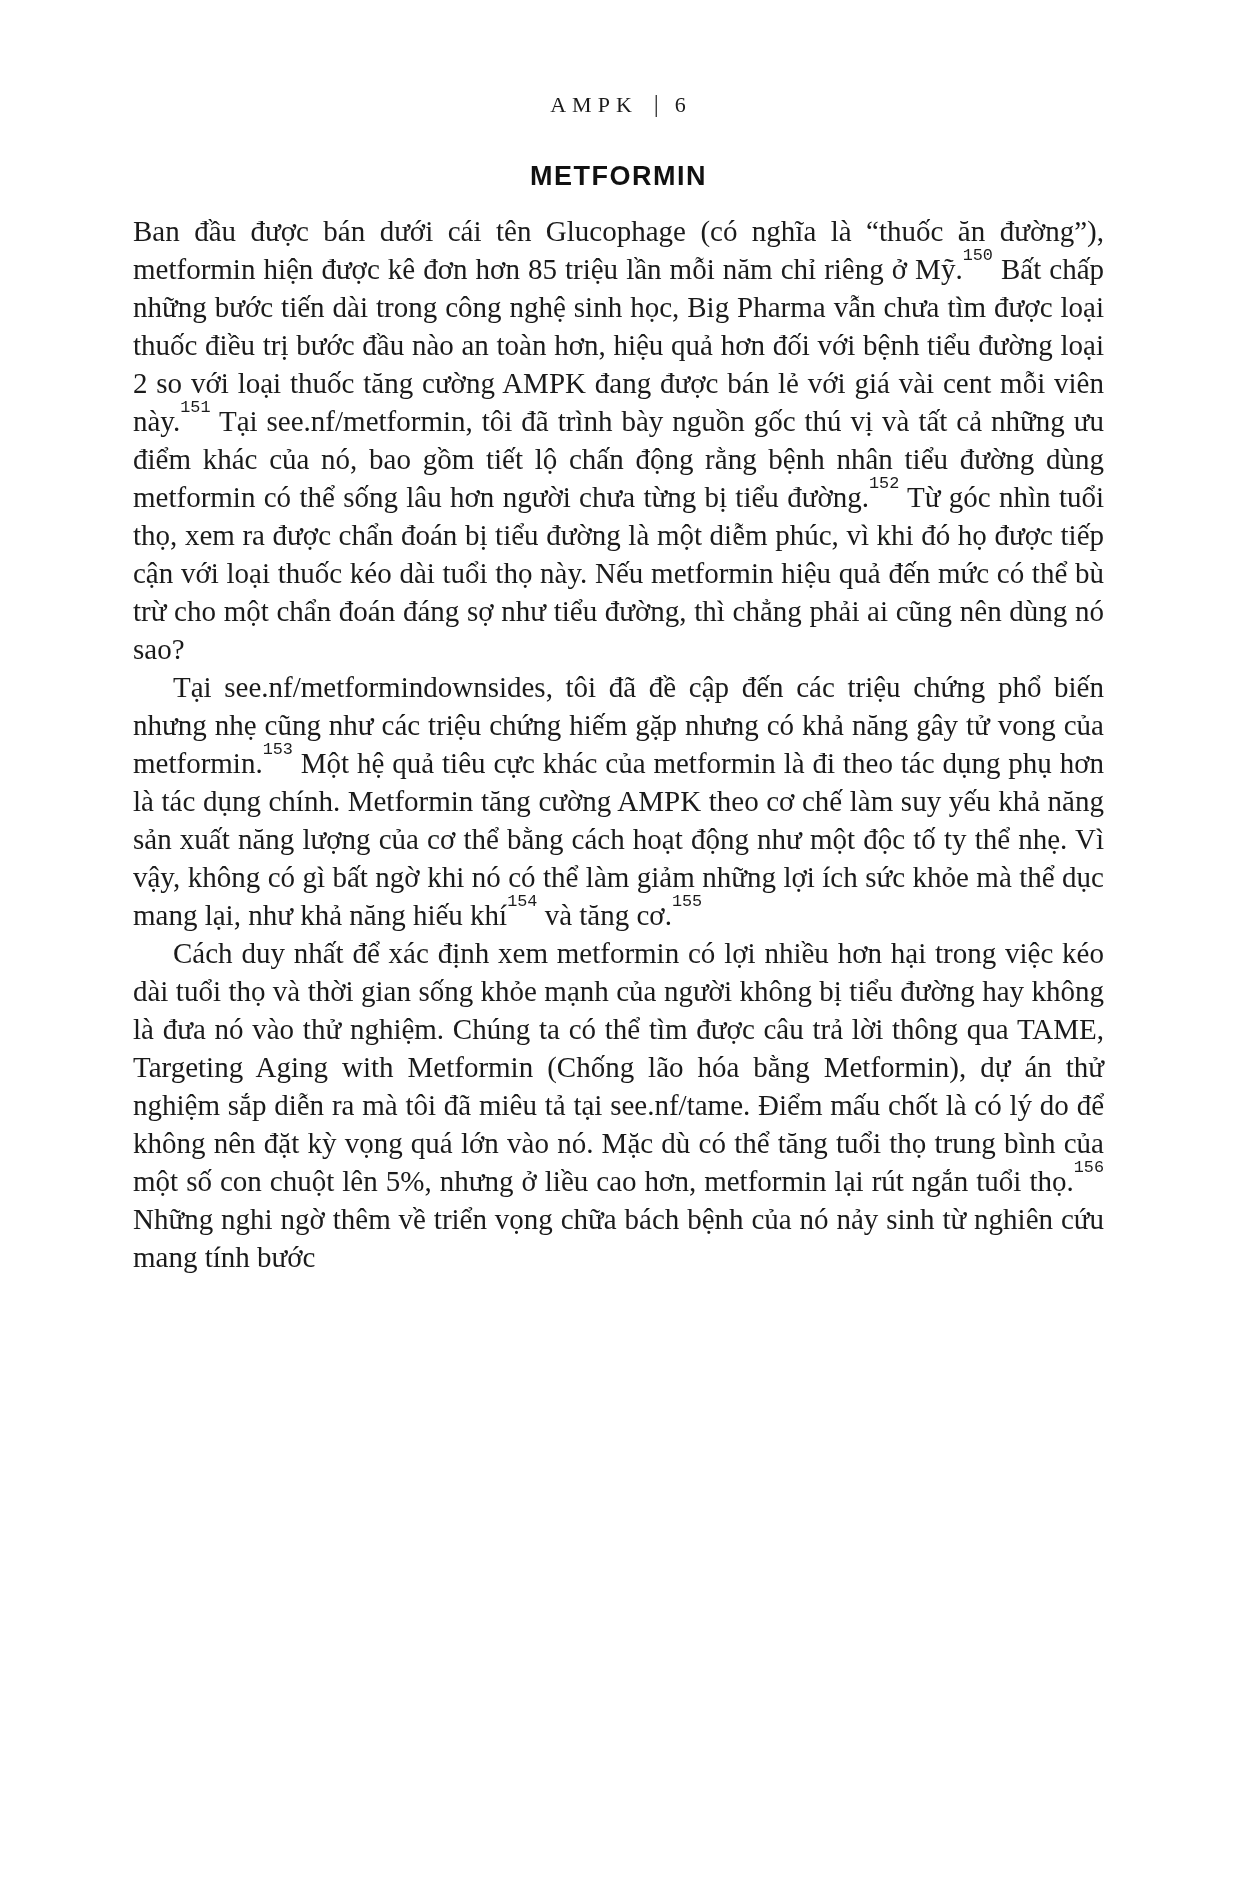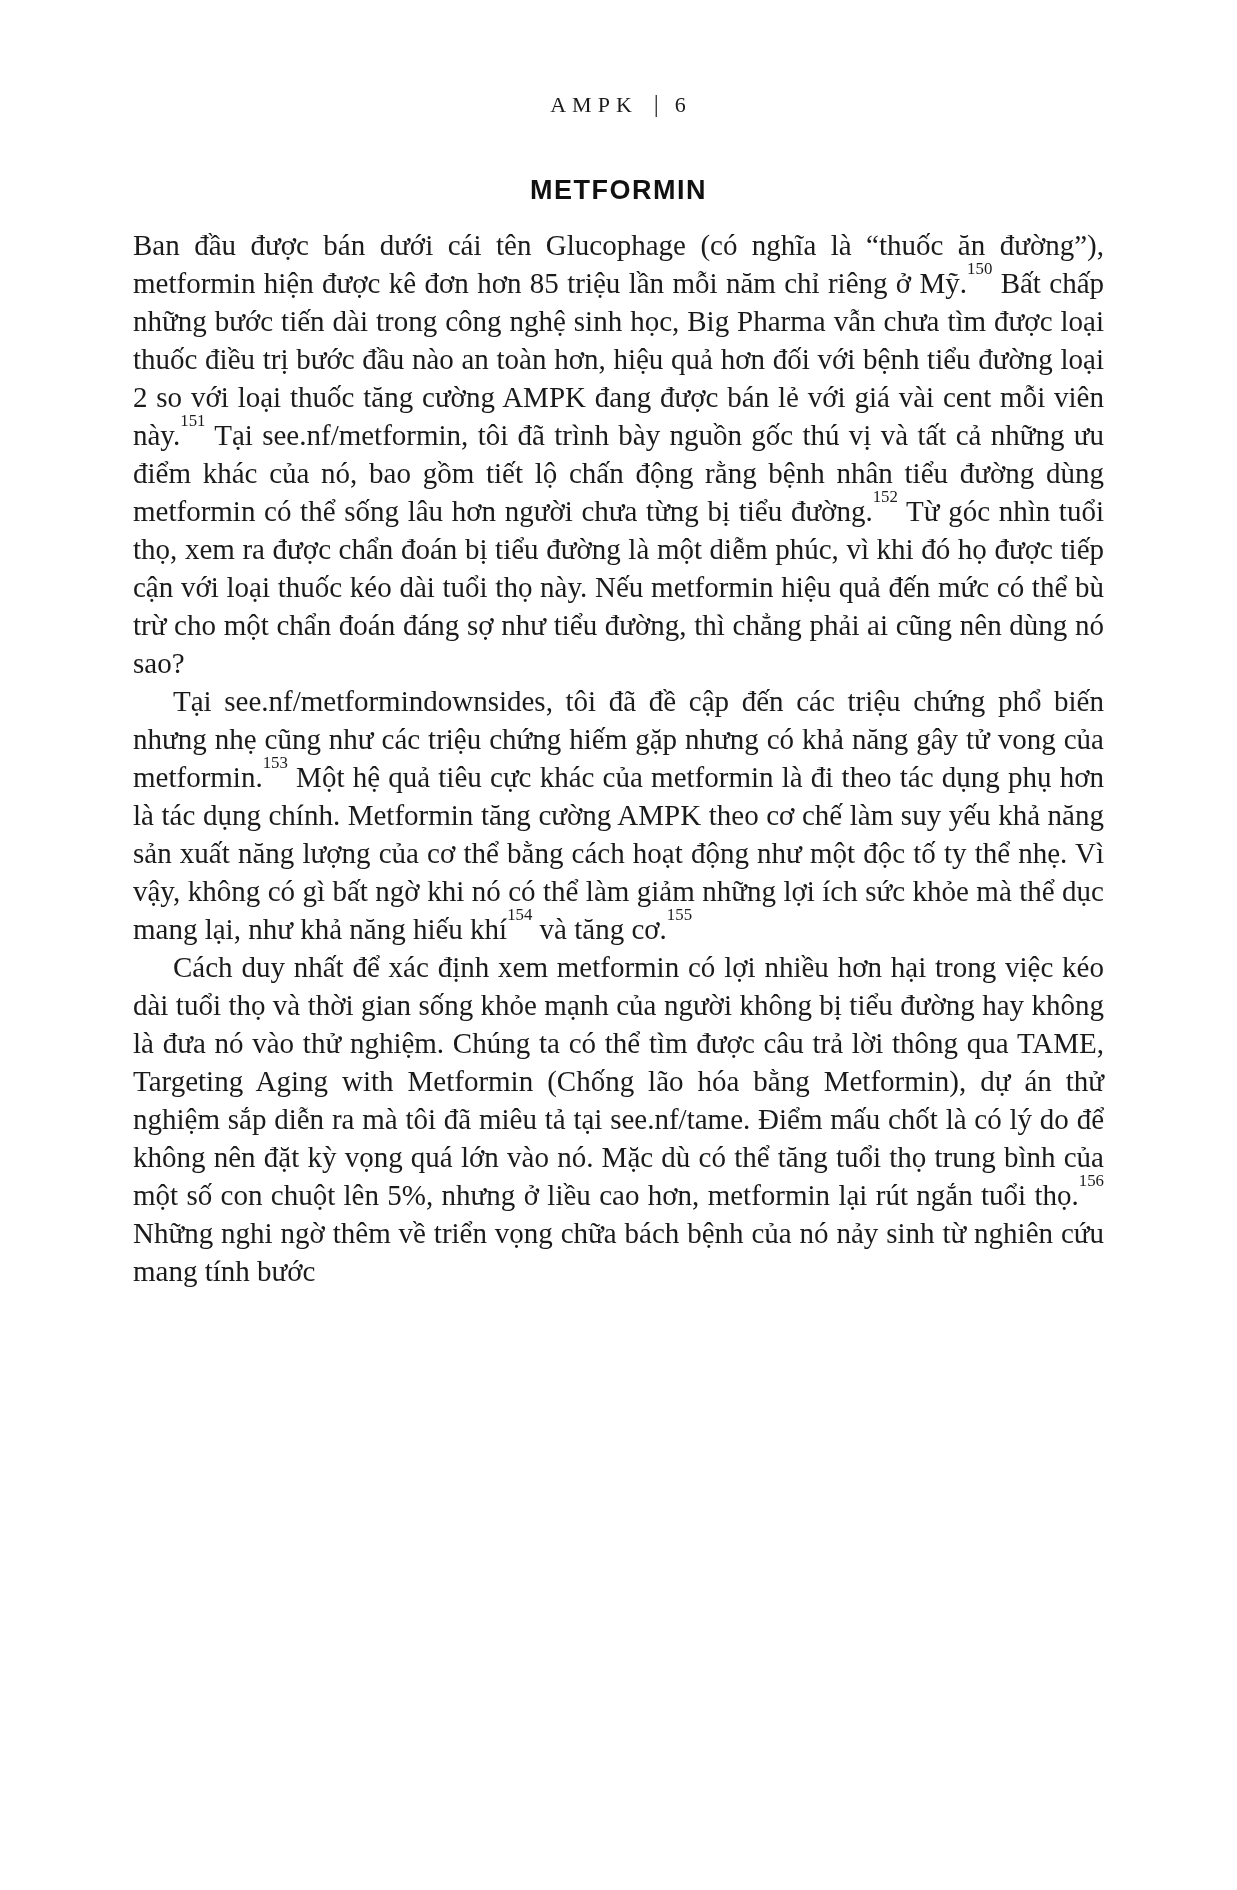--- a/index.html
+++ b/index.html
@@ -33,21 +33,21 @@
   .header-separator {
     font-size: 25px;
     font-weight: 400;
     color: #2a2a2a;
     transform: translateY(-1px);
   }
   .page-number {
     letter-spacing: 1px;
   }
   h1.section-heading {
-    margin: 56px 0 0 0;
+    margin: 42px 0 0 0;
     text-align: center;
     font-family: "Liberation Sans", "DejaVu Sans", sans-serif;
     font-size: 27px;
     line-height: 32px;
     font-weight: 700;
     letter-spacing: 1.5px;
     color: #111111;
   }
   .body-text {
     margin-top: 20px;
@@ -62,20 +62,21 @@
   }
   .body-text p.indent {
     text-indent: 40px;
   }
   .body-text sup {
     font-size: 0.58em;
     line-height: 0;
     position: relative;
     top: -0.48em;
     letter-spacing: 0;
+    font-family: Liberation Mono, monospace;
   }
 </style>
 </head>
 <body>
 
 <div class="page">
 
   <header class="running-header">
     <span class="running-title">AMPK</span>
     <span class="header-separator">|</span>

